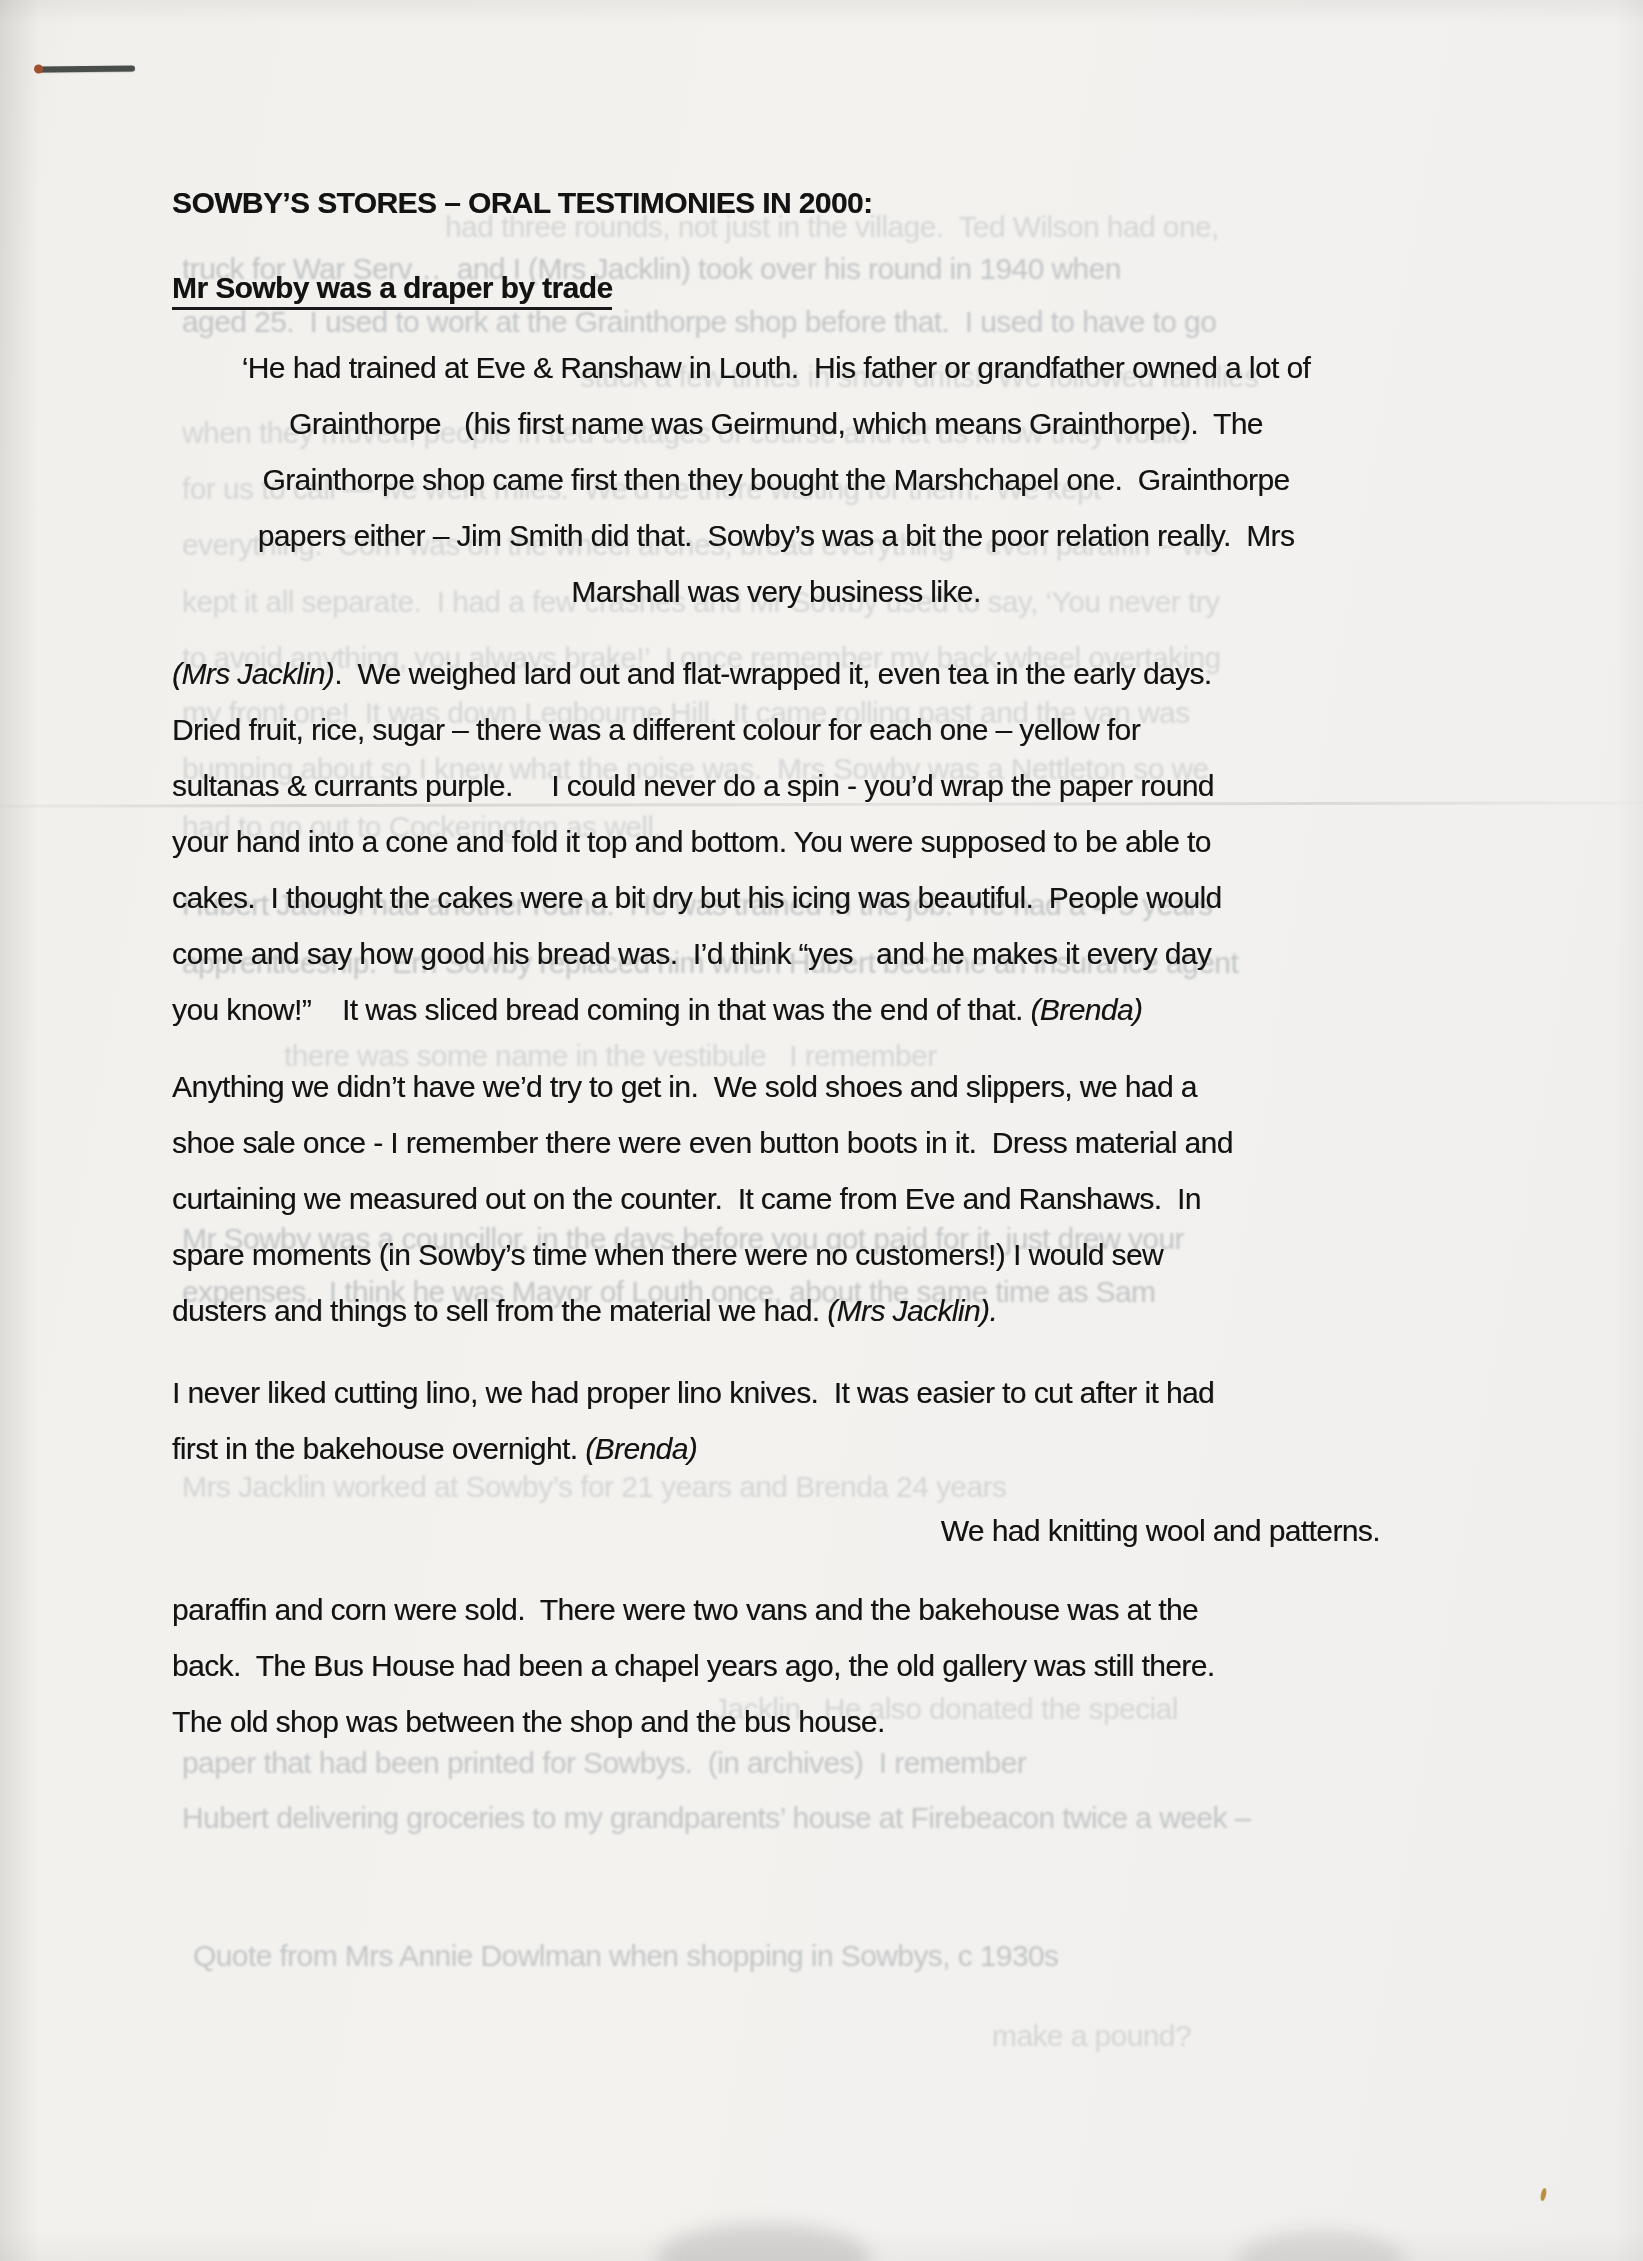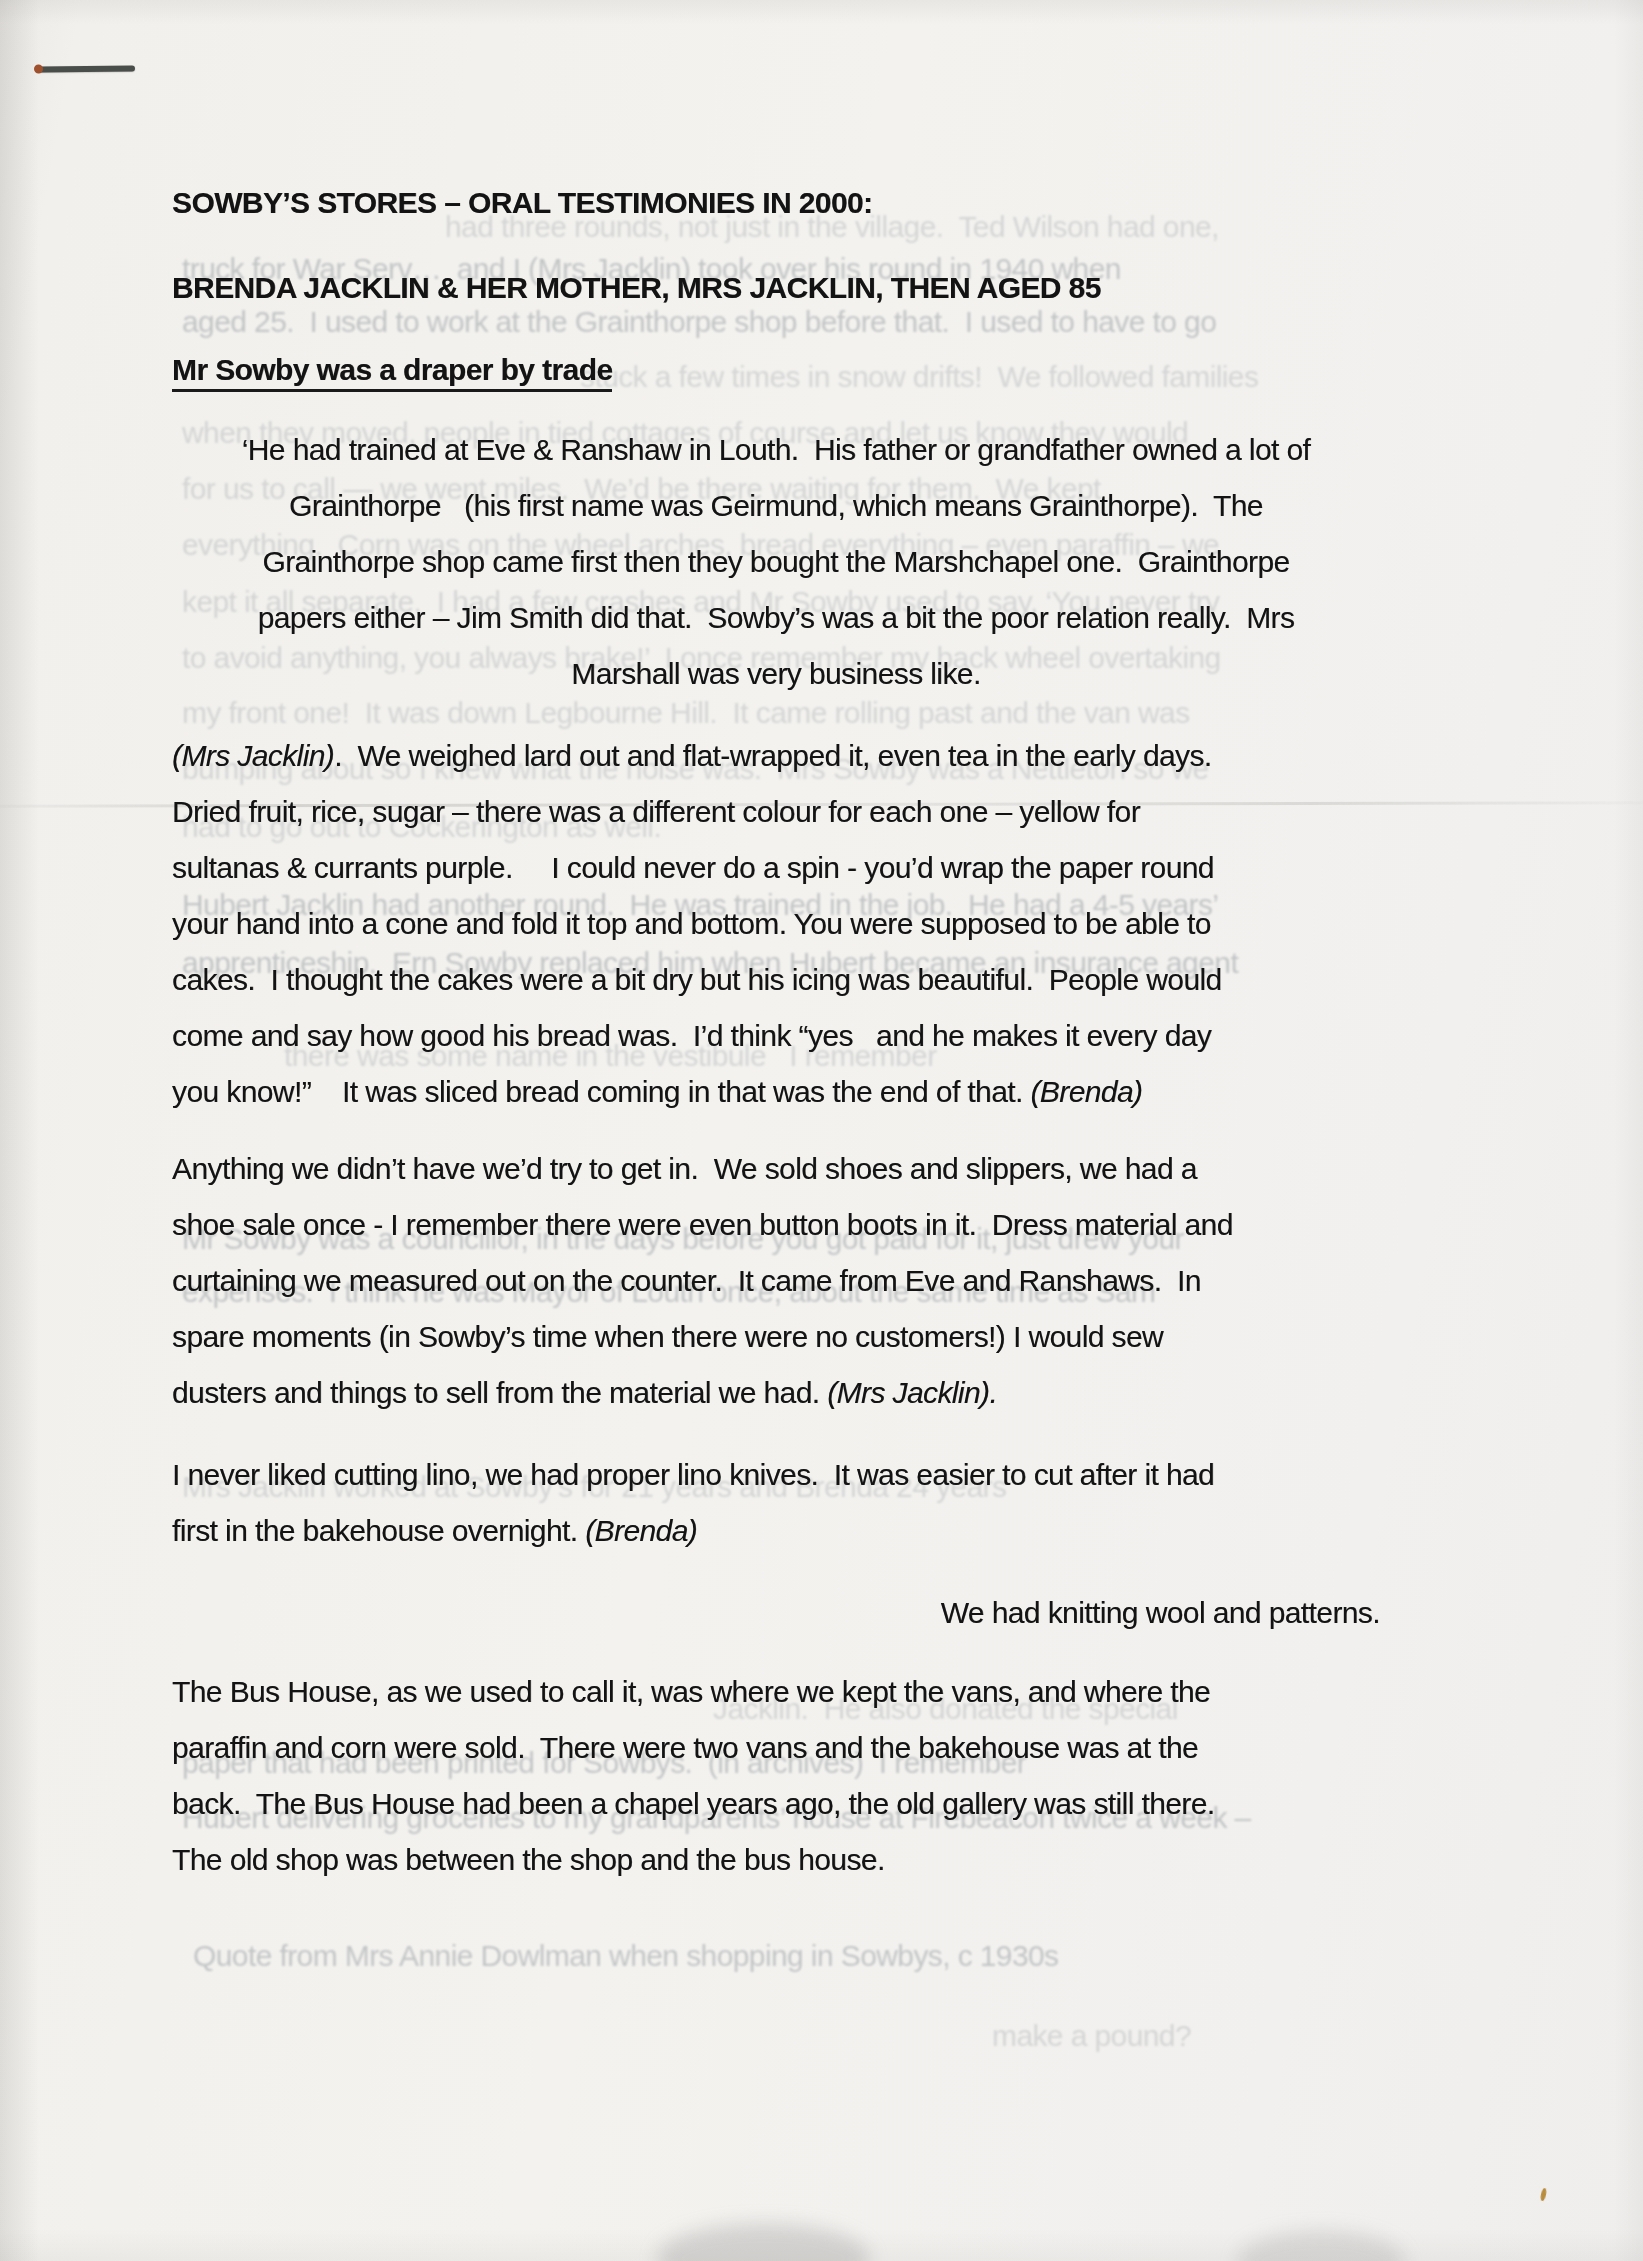--- a/index.html
+++ b/index.html
@@ -101,21 +101,20 @@
       <div class="ghost s1" style="left: 182px; top: 1469px;">Mrs Jacklin worked at Sowby’s for 21 years and Brenda 24 years</div>
       <div class="ghost s1" style="left: 713px; top: 1691px;">Jacklin.  He also donated the special</div>
       <div class="ghost s2" style="left: 182px; top: 1745px;">paper that had been printed for Sowbys.  (in archives)  I remember</div>
       <div class="ghost s2" style="left: 182px; top: 1800px;">Hubert delivering groceries to my grandparents’ house at Firebeacon twice a week –</div>
       <div class="ghost s2" style="left: 193px; top: 1938px;">Quote from Mrs Annie Dowlman when shopping in Sowbys, c 1930s</div>
       <div class="ghost s1" style="left: 992px; top: 2018px;">make a pound?</div>
     </div>
 
   <div class="doc">
     <div class="title b">SOWBY’S STORES – ORAL TESTIMONIES IN 2000:</div>
-    <div class="subtitle b">BRENDA JACKLIN &amp; HER MOTHER, MRS JACKLIN, THEN AGED 85</div>
     <div class="heading b"><span class="u-span">Mr Sowby was a draper by trade</span></div>
     <div id="paras">
         <div class="para" style="margin-bottom: 26px; text-align: center;">
           <div class="tl"><span>‘He had trained at Eve &amp; Ranshaw in Louth.  His father or grandfather owned a lot of</span></div>
           <div class="tl"><span>Grainthorpe   (his first name was Geirmund, which means Grainthorpe).  The</span></div>
           <div class="tl"><span>Grainthorpe shop came first then they bought the Marshchapel one.  Grainthorpe</span></div>
           <div class="tl"><span>papers either – Jim Smith did that.  Sowby’s was a bit the poor relation really.  Mrs</span></div>
           <div class="tl"><span>Marshall was very business like.</span></div>
         </div>
         <div class="para" style="margin-bottom: 20.6px;">
@@ -135,21 +134,20 @@
           <div class="tl"><span>dusters and things to sell from the material we had. </span><span class="it">(Mrs Jacklin).</span></div>
         </div>
         <div class="para" style="margin-bottom: 26.4px;">
           <div class="tl"><span>I never liked cutting lino, we had proper lino knives.  It was easier to cut after it had</span></div>
           <div class="tl"><span>first in the bakehouse overnight. </span><span class="it">(Brenda)</span></div>
         </div>
         <div class="para" style="margin-bottom: 22.6px; text-align: right;">
           <div class="tl"><span>We had knitting wool and patterns.</span></div>
         </div>
         <div class="para" style="margin-bottom: 0px;">
-          <div class="tl"><span>The Bus House, as we used to call it, was where we kept the vans, and where the</span></div>
           <div class="tl"><span>paraffin and corn were sold.  There were two vans and the bakehouse was at the</span></div>
           <div class="tl"><span>back.  The Bus House had been a chapel years ago, the old gallery was still there.</span></div>
           <div class="tl"><span>The old shop was between the shop and the bus house.</span></div>
         </div>
       </div>
   </div>
 
 </div>
 
 

